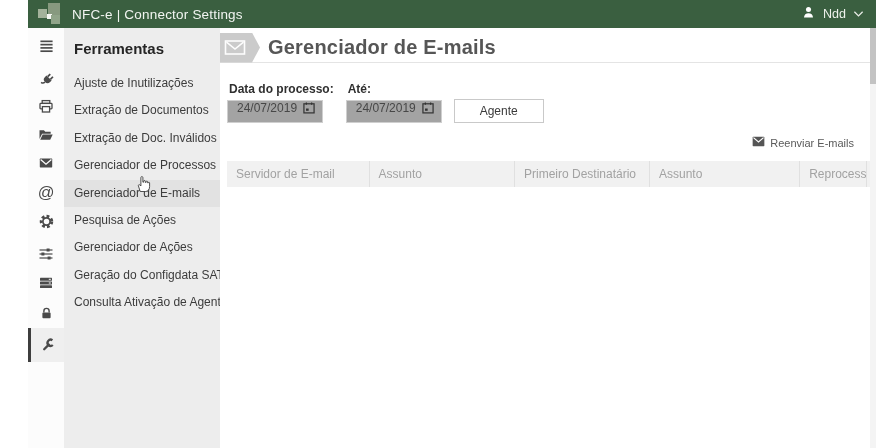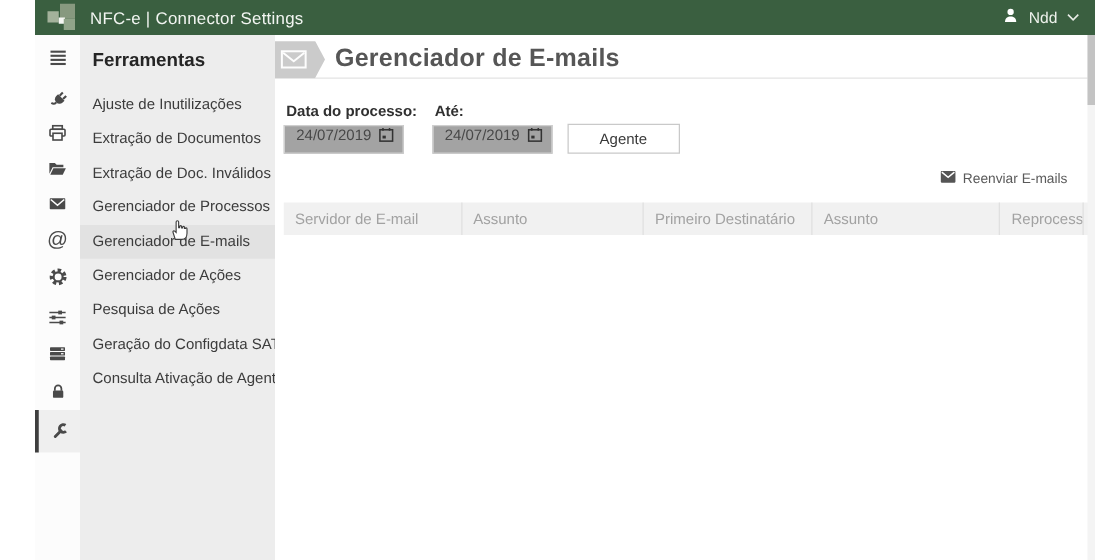--- a/index.html
+++ b/index.html
@@ -185,22 +185,22 @@
       </div>
     </nav>
 
     <aside class="sidebar">
       <div class="sidebar-heading">Ferramentas</div>
       <div class="sidebar-item">Ajuste de Inutilizações</div>
       <div class="sidebar-item">Extração de Documentos</div>
       <div class="sidebar-item">Extração de Doc. Inválidos</div>
       <div class="sidebar-item">Gerenciador de Processos</div>
       <div class="sidebar-item hovered">Gerenciador de E-mails</div>
+      <div class="sidebar-item">Pesquisa de Ações</div>
       <div class="sidebar-item">Gerenciador de Ações</div>
-      <div class="sidebar-item">Pesquisa de Ações</div>
       <div class="sidebar-item">Geração do Configdata SAT</div>
       <div class="sidebar-item">Consulta Ativação de Agente</div>
     </aside>
 
     <main class="content">
 
       <div class="page-header">
         <div class="banner-icon">
           <svg width="22" height="17" viewBox="0 0 22 17">
               <rect x="1.5" y="2" width="19" height="13" fill="none" stroke="#fdfdfd" stroke-width="1.6"></rect>

